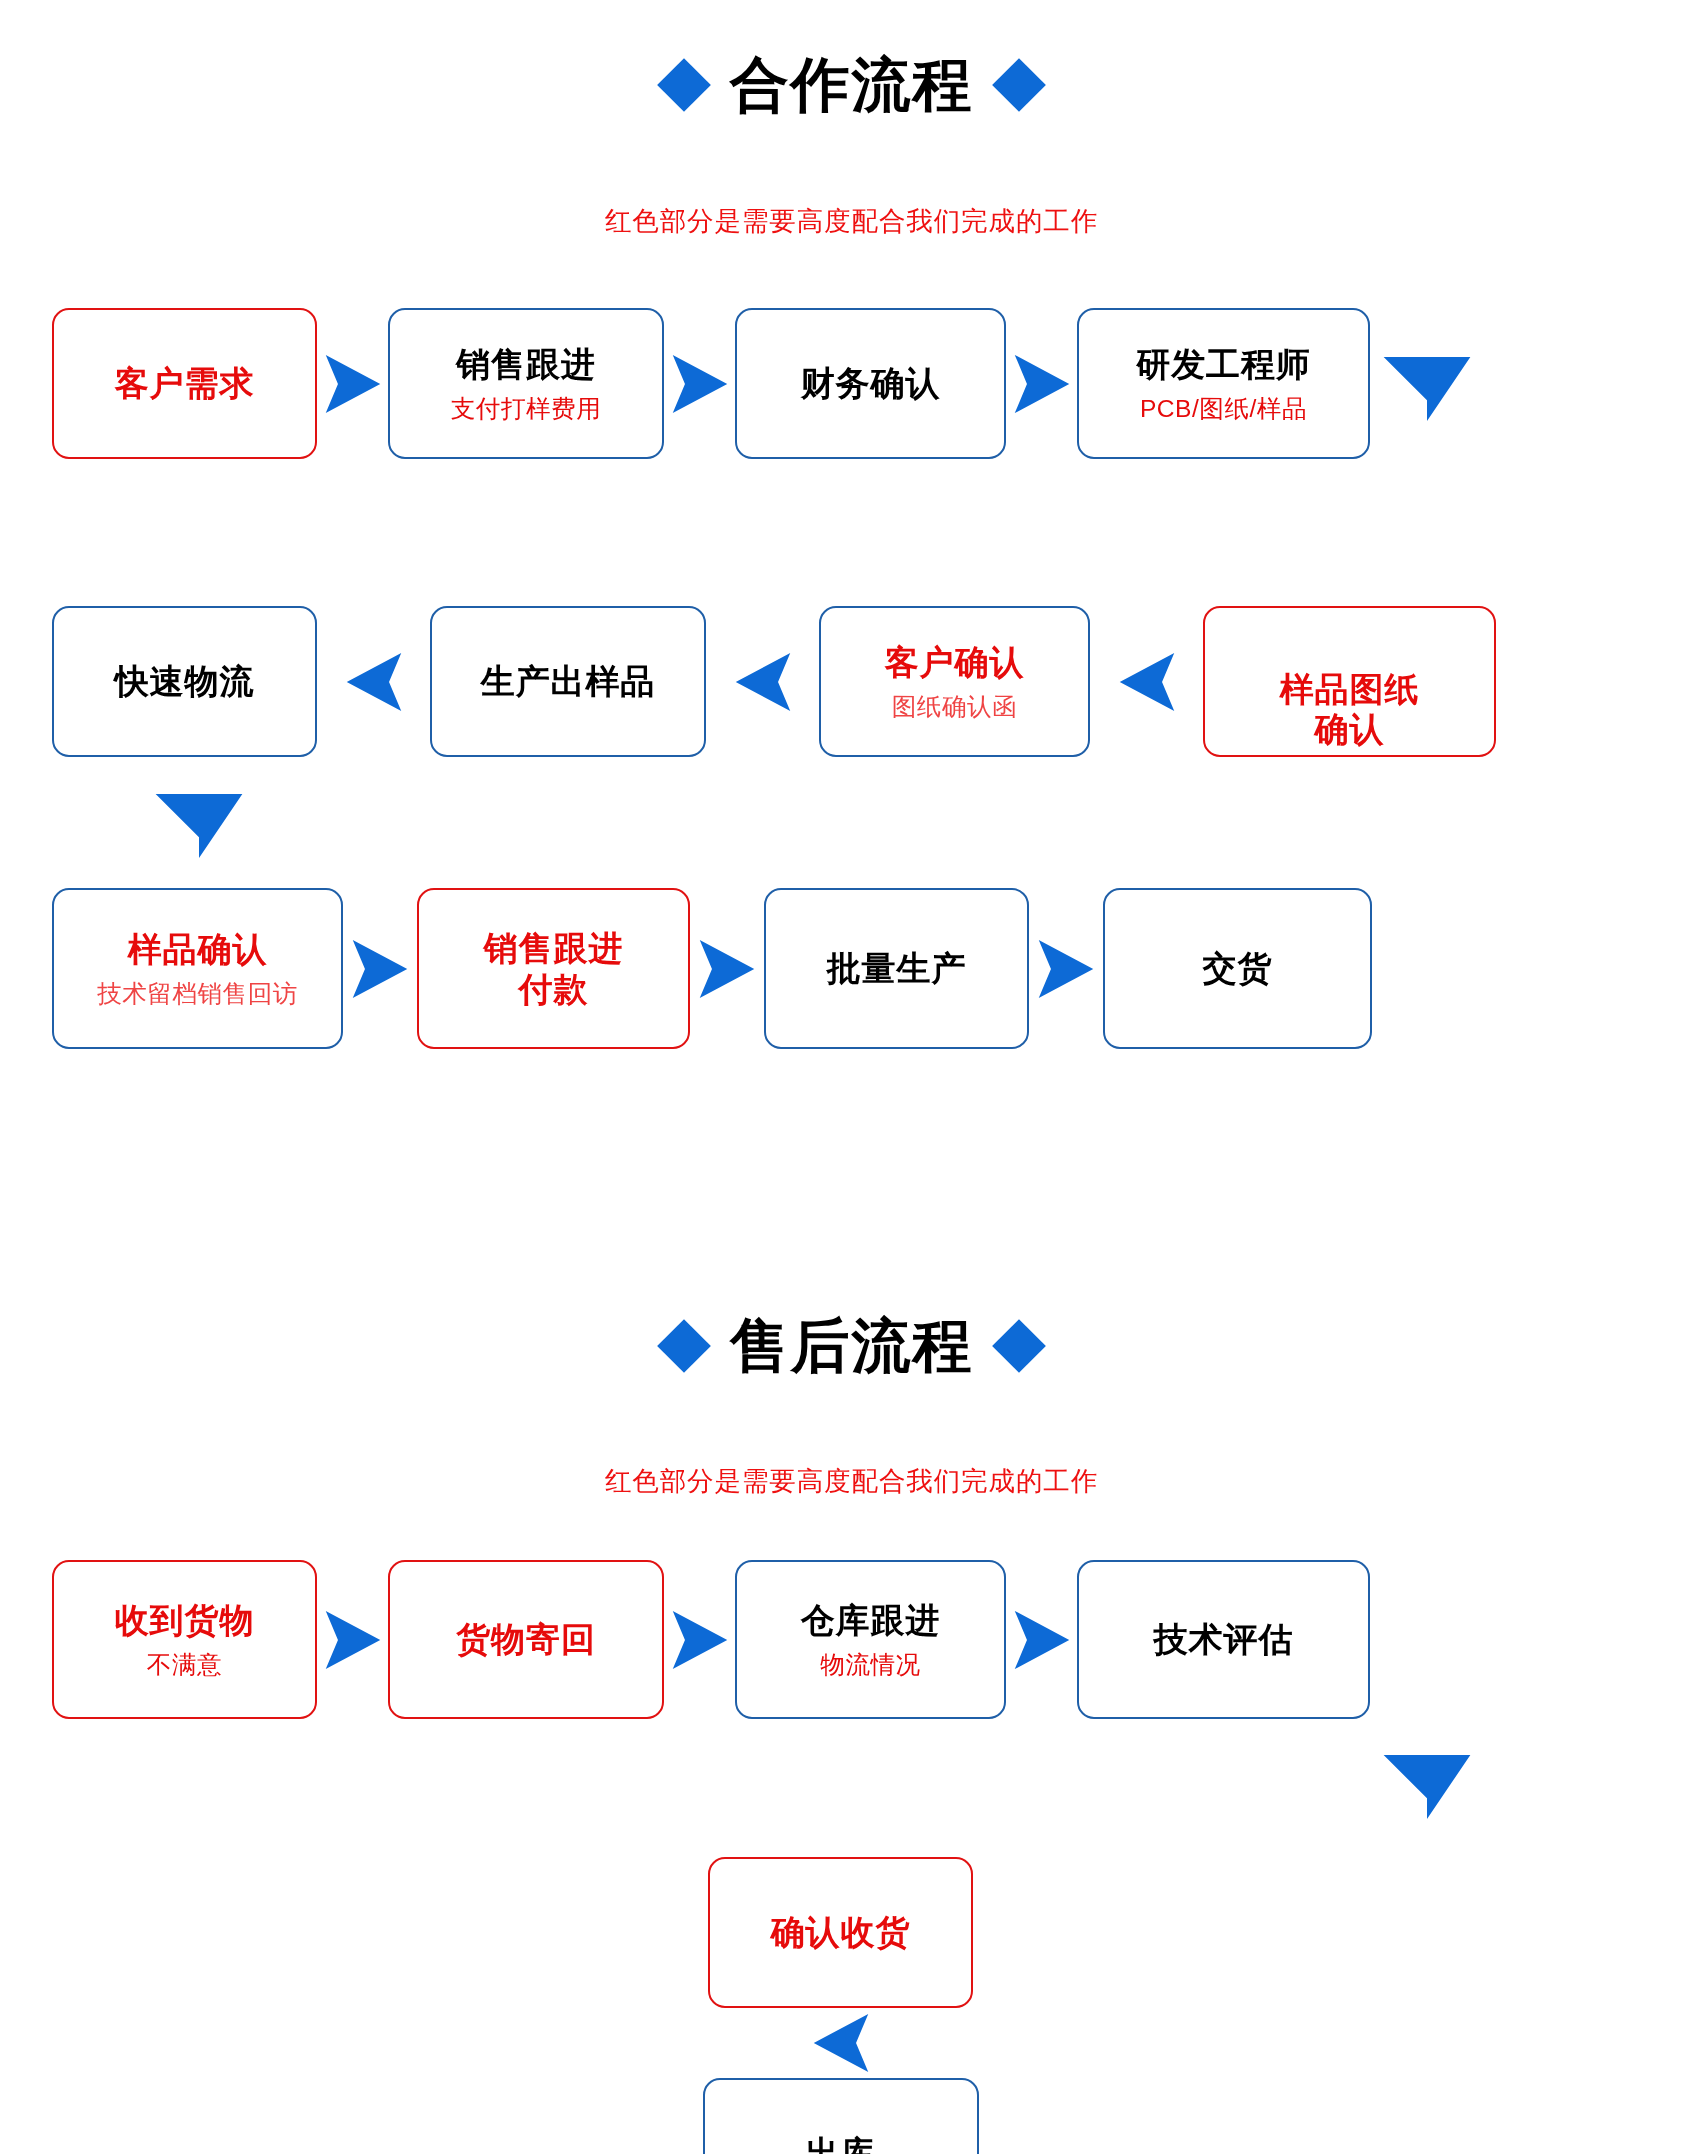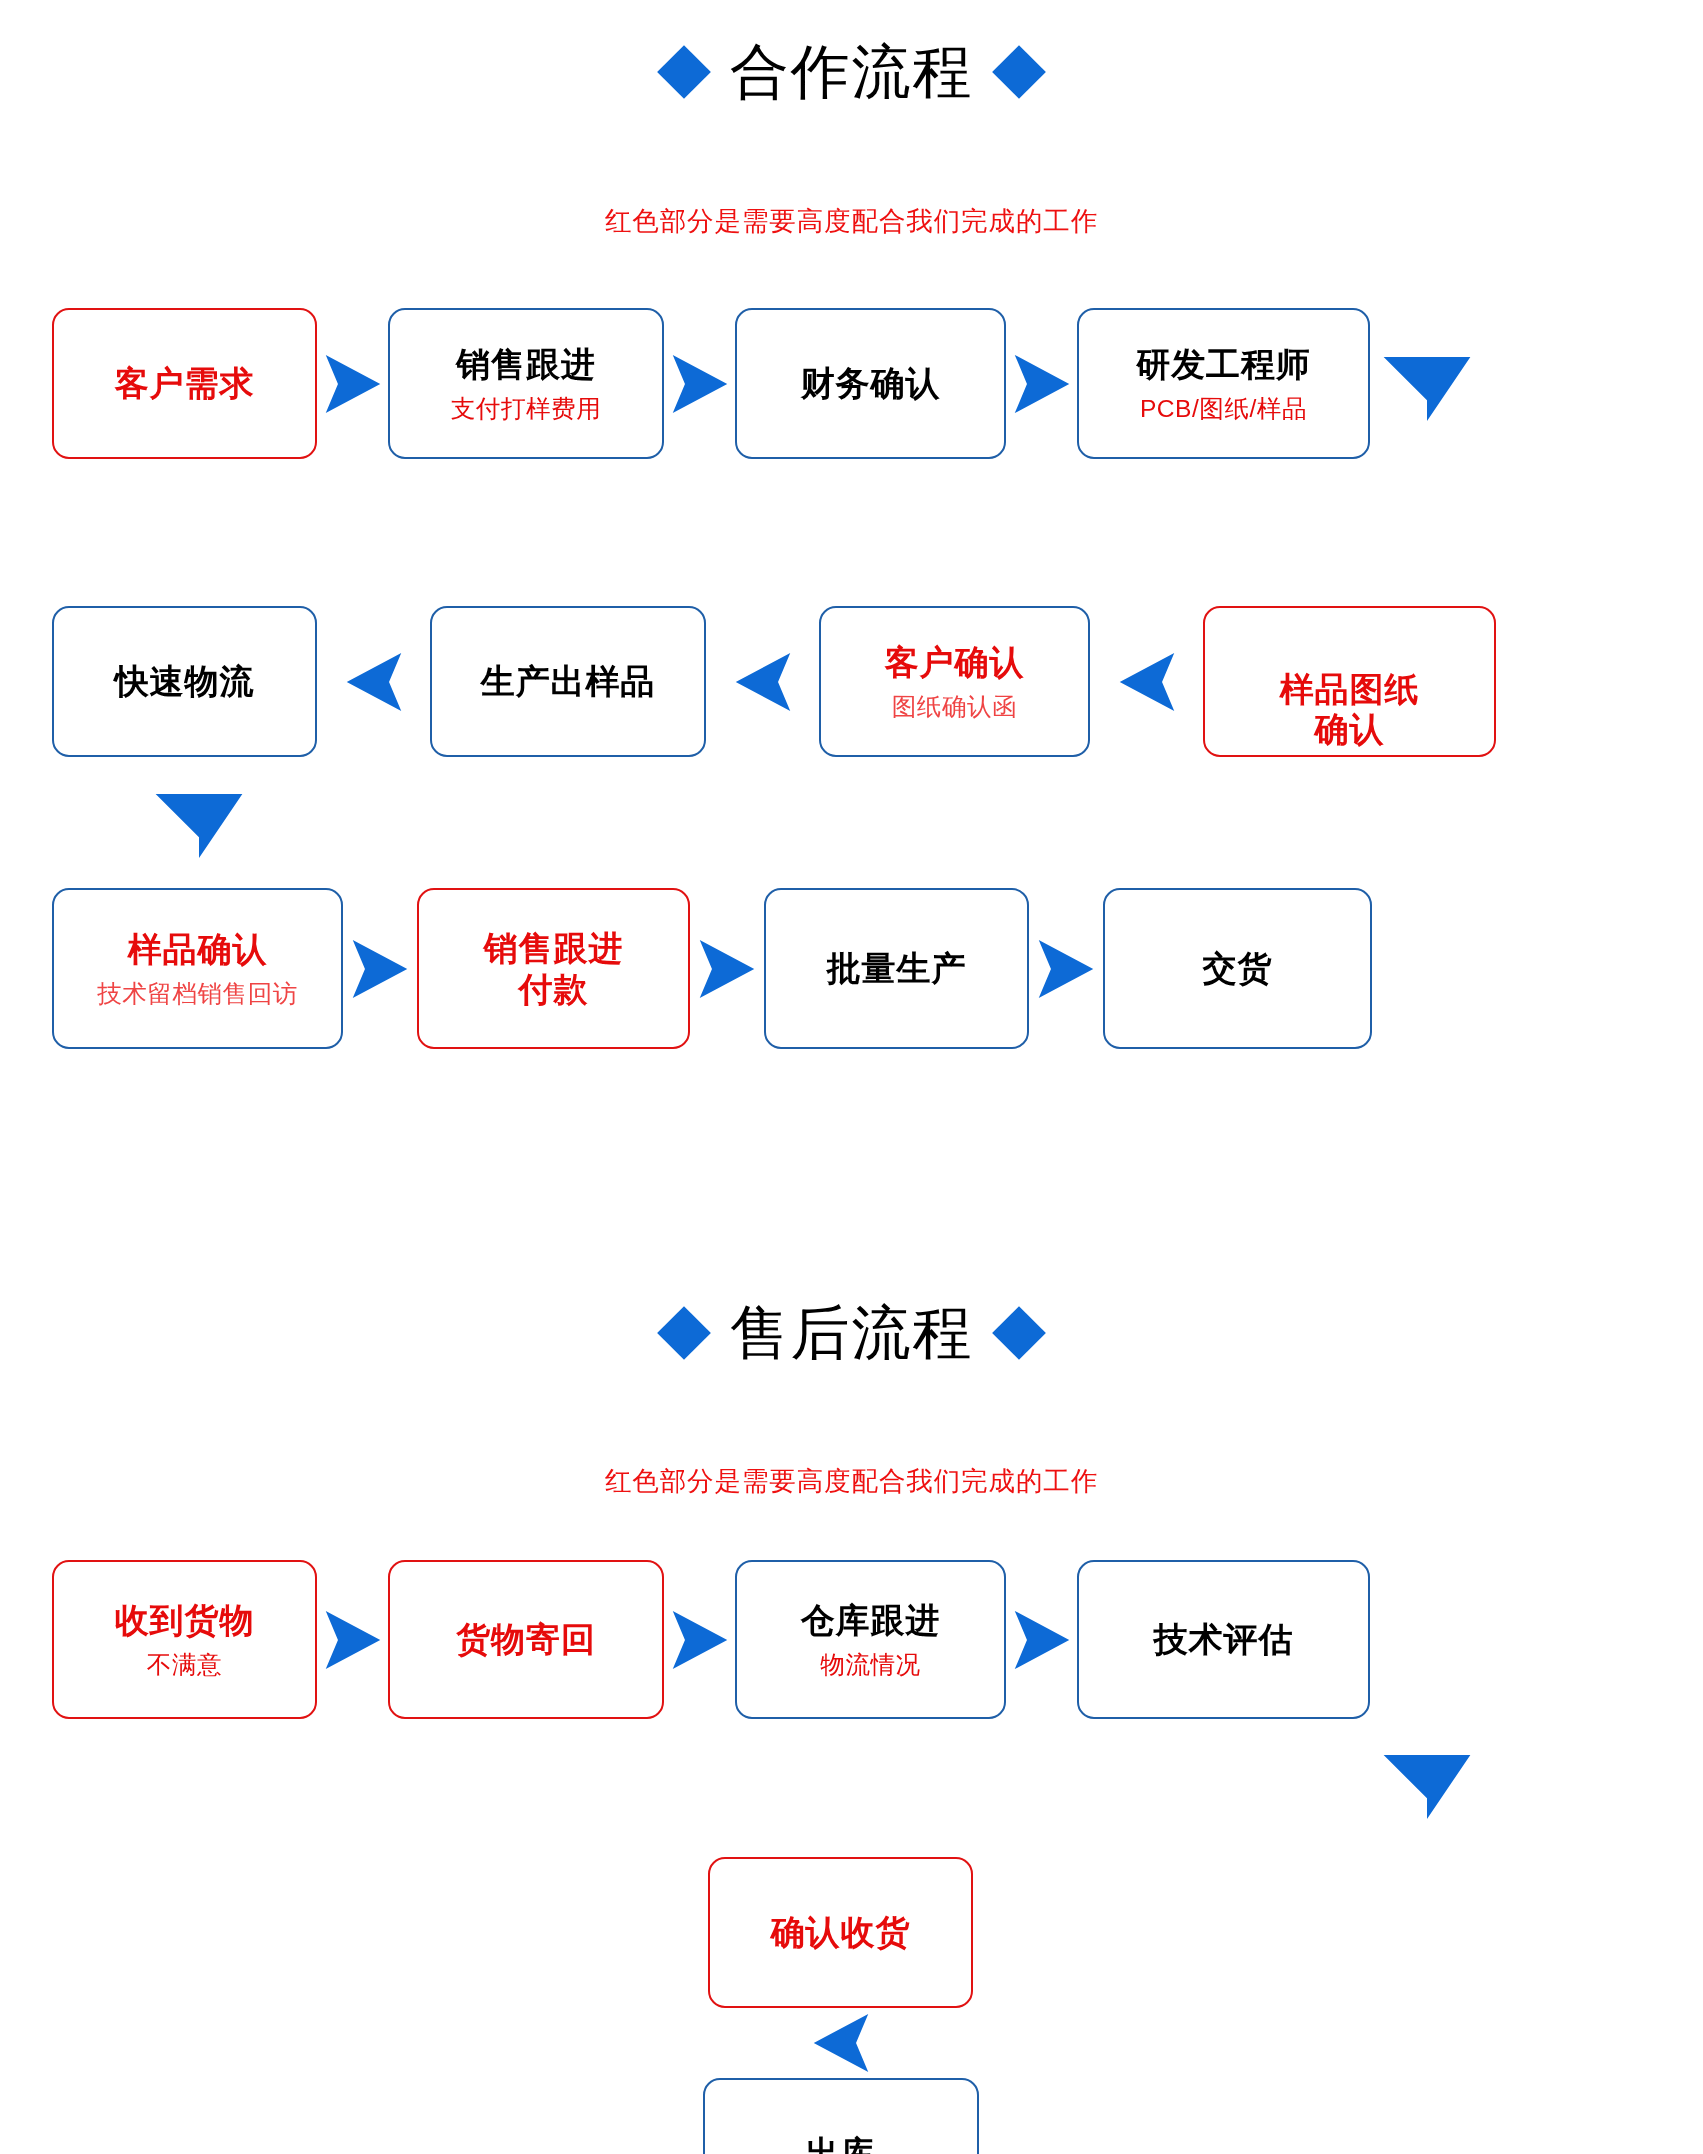--- a/index.html
+++ b/index.html
@@ -21,24 +21,25 @@
     box-sizing: border-box;
   }
 
   
   .section-title {
     display: flex;
     align-items: center;
     justify-content: center;
     gap: 26.5px;
     font-size: 59px;
-    font-weight: normal;
+    font-weight: bold;
     letter-spacing: 1.9px;
     color: #000000;
     line-height: 1.1;
+    margin-top: 13px;
   }
   .diamond {
     width: 38px;
     height: 38px;
     background: #0d6ad6;
     transform: rotate(45deg);
     flex: 0 0 auto;
   }
   .section-subtitle {
     text-align: center;

